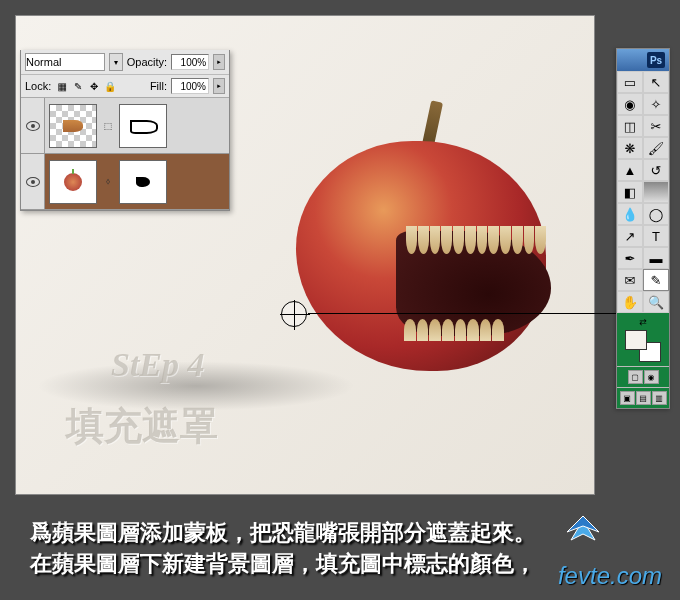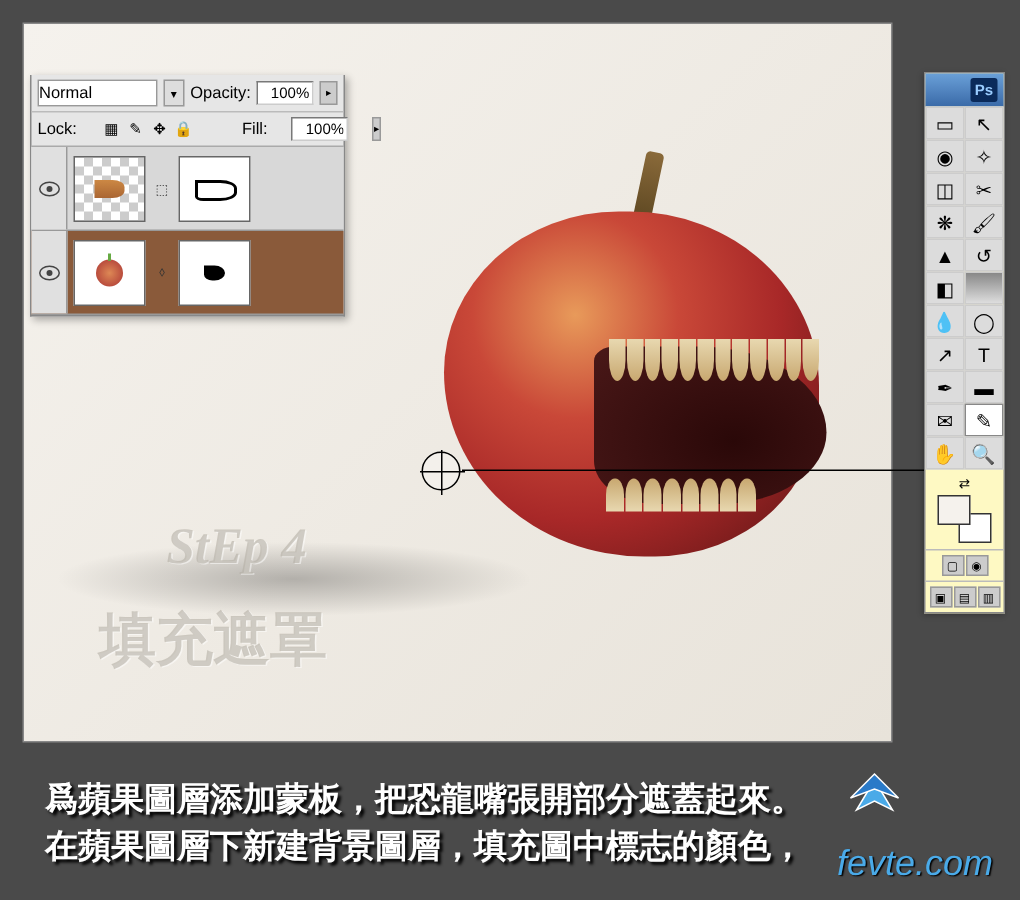--- a/index.html
+++ b/index.html
@@ -22,21 +22,21 @@
   
   .crosshair { position: absolute; left: 265px; top: 285px; width: 26px; height: 26px; border: 1px solid #000; border-radius: 50%; background: rgba(255,255,255,0.3); }
   .crosshair::before, .crosshair::after { content: ''; position: absolute; background: #000; }
   .crosshair::before { left: 12px; top: -2px; width: 1px; height: 30px; }
   .crosshair::after { top: 12px; left: -2px; width: 30px; height: 1px; }
   .hline { position: absolute; left: 292px; top: 297px; width: 310px; height: 1px; background: #000; }
   
   
   .layers-panel { position: absolute; left: 20px; top: 50px; width: 210px; background: #e6e6e6; border: 1px solid #888; border-top: none; font-size: 11px; box-shadow: 2px 2px 5px rgba(0,0,0,0.3); }
   .lp-row1 { display: flex; align-items: center; padding: 3px 4px; border-bottom: 1px solid #bbb; gap: 4px; }
-  .lp-row2 { display: flex; align-items: center; padding: 3px 4px; border-bottom: 1px solid #aaa; gap: 16px; }
+  .lp-row2 { display: flex; align-items: center; padding: 3px 4px; border-bottom: 1px solid #aaa; gap: 4px; }
   .lp-select { height: 18px; width: 80px; font-size: 11px; background: #fff; border: 1px solid #999; }
   .lp-drop { width: 14px; height: 18px; background: #ddd; border: 1px solid #999; display: flex; align-items: center; justify-content: center; font-size: 8px; }
   .lp-label { font-size: 11px; }
   .lp-input { width: 38px; height: 16px; font-size: 10px; text-align: right; padding-right: 2px; border: 1px inset #ccc; }
   .lp-arrow { width: 12px; height: 16px; background: #ccc; border: 1px solid #999; display: flex; align-items: center; justify-content: center; font-size: 7px; }
   .lp-icons { display: flex; gap: 2px; }
   .lp-icons span { width: 14px; height: 14px; display: flex; align-items: center; justify-content: center; font-size: 10px; }
   
   .layers-list { background: #ccc; }
   .layer-row { display: flex; align-items: center; height: 56px; border-bottom: 1px solid #999; background: #d8d8d8; }
@@ -51,21 +51,21 @@
   .layer-name { padding-left: 6px; font-size: 11px; color: #000; }
   
   .mini-teeth { width: 20px; height: 12px; background: linear-gradient(#c84, #a63); border-radius: 0 40% 40% 0; }
   .mini-mask1 { width: 30px; height: 16px; position: relative; }
   .mini-mask1::before { content: ''; position: absolute; left: 2px; top: 2px; width: 24px; height: 10px; border: 2px solid #000; border-radius: 0 40% 40% 20%; }
   .mini-apple { width: 18px; height: 18px; background: radial-gradient(#d85, #a33); border-radius: 50%; position: relative; }
   .mini-apple::after { content: ''; position: absolute; left: 8px; top: -4px; width: 2px; height: 5px; background: #6a4; }
   .mini-mask2 { width: 14px; height: 10px; background: #000; border-radius: 0 50% 50% 40%; }
   
   
-  .toolbox { position: absolute; right: 10px; top: 48px; width: 54px; background: #fef9c3; border: 1px solid #888; box-shadow: -1px 1px 4px rgba(0,0,0,0.3); }
+  .toolbox { position: absolute; right: 10px; top: 48px; width: 54px; background: #15803d; border: 1px solid #888; box-shadow: -1px 1px 4px rgba(0,0,0,0.3); }
   .ps-header { height: 22px; background: linear-gradient(#6aa0d8, #3a6aa8); display: flex; align-items: center; justify-content: flex-end; padding-right: 4px; }
   .ps-logo { width: 18px; height: 16px; background: #0a2a5a; color: #9cf; font-size: 10px; font-weight: bold; display: flex; align-items: center; justify-content: center; border-radius: 2px; }
   .tool-grid { display: grid; grid-template-columns: 1fr 1fr; }
   .tool { width: 26px; height: 22px; display: flex; align-items: center; justify-content: center; border: 1px solid #ccc; background: #dcdcdc; font-size: 13px; cursor: pointer; }
   .tool.active { background: #fff; border: 1px solid #888; }
   .tool.grad { background: linear-gradient(#888, #ddd); }
   .swatches-area { padding: 4px; display: flex; flex-direction: column; align-items: center; gap: 3px; }
   .swatch-stack { position: relative; width: 36px; height: 32px; }
   .swatch-bg { position: absolute; right: 0; bottom: 0; width: 22px; height: 20px; background: #fff; border: 1px solid #333; }
   .swatch-fg { position: absolute; left: 0; top: 0; width: 22px; height: 20px; background: #f5f2ed; border: 1px solid #333; }

